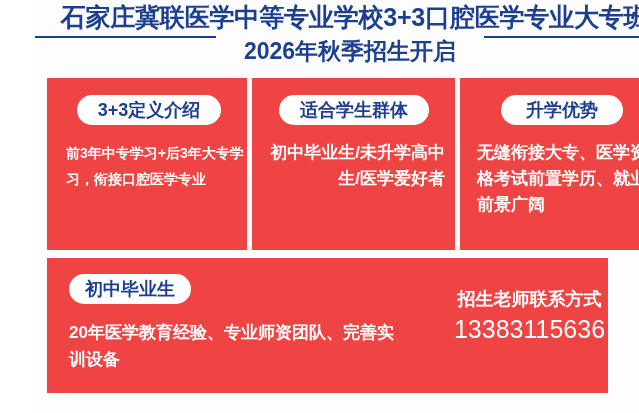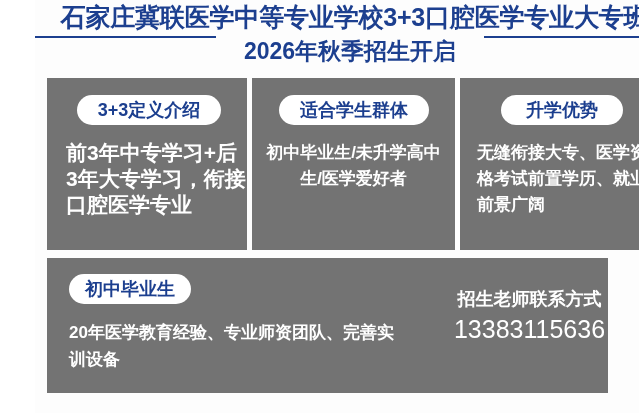--- a/index.html
+++ b/index.html
@@ -63,21 +63,21 @@
     font-size: 23px;
     font-weight: bold;
     color: #1c3f8f;
     white-space: nowrap;
     line-height: 30px;
   }
 
   
   .card {
     position: absolute;
-    background: #737373;
+    background: #ef4444;
   }
   .card-top { top: 78px; height: 172px; }
   .card-1 { left: 12px;  width: 200px; }
   .card-2 { left: 217px; width: 203px; }
   .card-3 { left: 425px; width: 202px; }
 
   .card-bottom { top: 258px; height: 135px; }
   .card-4 { left: 12px;  width: 373px; }
   .card-5 { left: 376px; width: 197px; }
 
@@ -107,22 +107,22 @@
     width: 122px;
     font-size: 18px;
   }
 
   .card-body {
     position: absolute;
     color: #ffffff;
     font-weight: bold;
     line-height: 26px;
   }
-  .body-1 { left: 19px; top: 62px; width: 180px; font-size: 21px; text-align: left; }
-  .body-2 { left: 10px; top: 62px; width: 183px; font-size: 17px; text-align: center; }
+  .body-1 { left: 19px; top: 62px; width: 180px; font-size: 14px; text-align: left; }
+  .body-2 { left: 10px; top: 62px; width: 183px; font-size: 17px; text-align: right; }
   .body-3 { left: 17px; top: 62px; width: 176px; font-size: 17px; text-align: left; }
   .body-4 { left: 22px; top: 61px; width: 340px; font-size: 17px; text-align: left; line-height: 27px; }
 
   .contact-block {
     position: absolute;
     left: 0;
     top: 28px;
     width: 237px;
     text-align: center;
     color: #ffffff;

